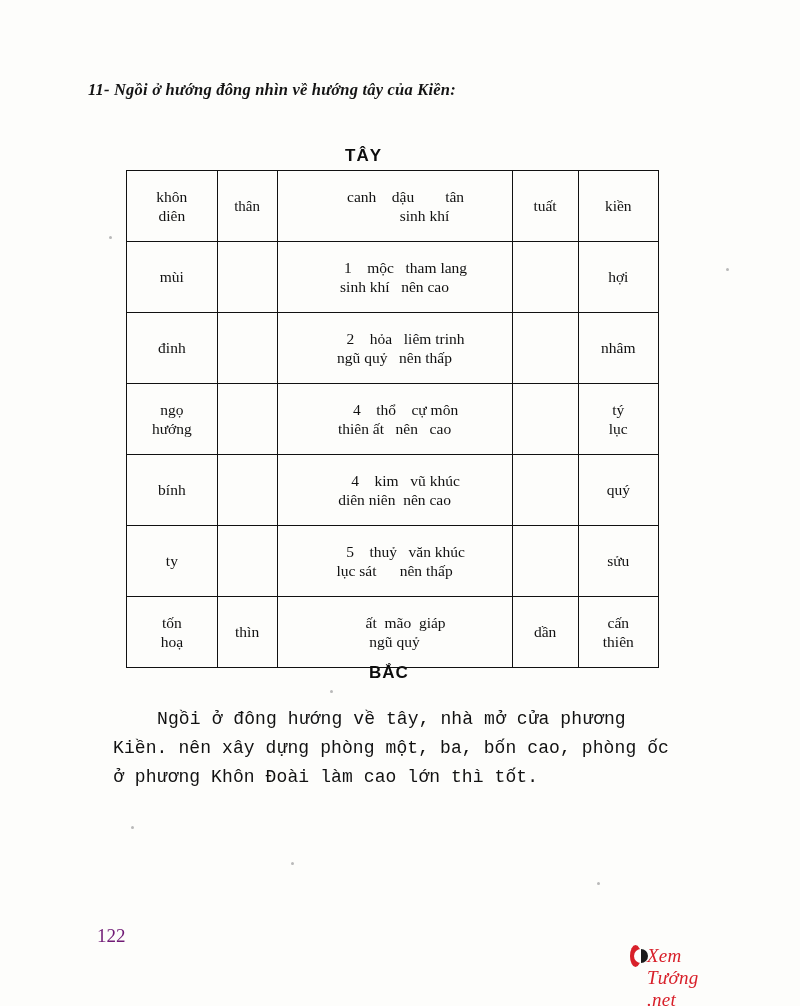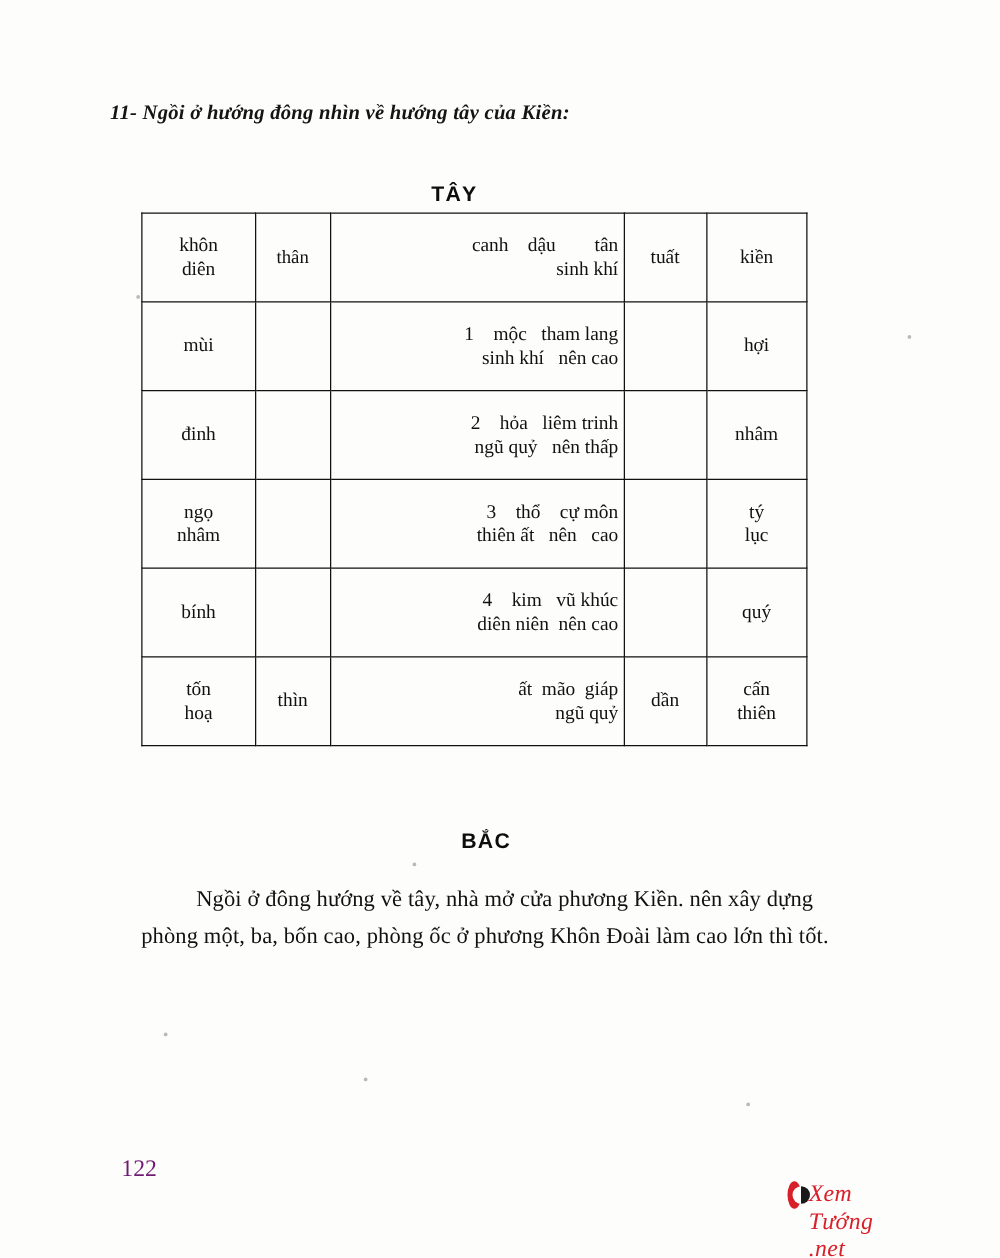--- a/index.html
+++ b/index.html
@@ -43,21 +43,21 @@
     font-size: 17px;
     letter-spacing: 1px;
     color: #0d0d0d;
   }
   .dir-top { left: 345px; top: 146px; }
   .dir-bottom { left: 369px; top: 663px; }
 
   
   .grid {
     position: absolute;
-    left: 113px;
+    left: 126px;
     top: 170px;
     width: 533px;
     border-collapse: collapse;
     table-layout: fixed;
   }
   .grid td {
     border: 1.5px solid #111;
     vertical-align: middle;
     padding: 4px 4px;
     font-size: 15.5px;
@@ -66,21 +66,21 @@
   .col-a { width: 88px; }
   .col-b { width: 58px; }
   .col-c { width: 228px; }
   .col-d { width: 64px; }
   .col-e { width: 78px; }
 
   .cell-center {
     text-align: center;
   }
   .cell-mid {
-    text-align: right;
+    text-align: center;
     padding-left: 16px;
   }
   .line1 { display: block; white-space: pre; }
   .line2 { display: block; white-space: pre; }
 
   .mid-row .line1 { padding-left: 22px; }
   .mid-row .line2 { padding-left: 0px; }
 
   .thin-row-label {
     font-size: 15px;
@@ -94,21 +94,21 @@
   .r-4 td { height: 62px; }
   .r-5 td { height: 62px; }
   .r-foot td { height: 62px; }
 
   
   .para {
     position: absolute;
     left: 113px;
     top: 705px;
     width: 560px;
-    font-family: Liberation Serif, serif;
+    font-family: Liberation Mono, monospace;
     font-size: 18px;
     line-height: 1.62;
     color: #111;
     text-indent: 44px;
     letter-spacing: 0.1px;
   }
 
   
   .page-num {
     position: absolute;
@@ -232,27 +232,27 @@
           <span></span>
         </td>
         <td class="cell-center">
           <span>nhâm</span>
         </td>
       </tr>
 
       <tr class="r-3">
         <td class="cell-center">
           <span style="white-space:pre-line">ngọ
-nhâm</span>
-        </td>
-        <td class="cell-center">
-          <span></span>
-        </td>
-        <td class="cell-mid mid-row">
-          <span class="line1">3    thổ    cự môn</span>
+hướng</span>
+        </td>
+        <td class="cell-center">
+          <span></span>
+        </td>
+        <td class="cell-mid mid-row">
+          <span class="line1">4    thổ    cự môn</span>
           <span class="line2">thiên ất   nên   cao</span>
         </td>
         <td class="cell-center">
           <span></span>
         </td>
         <td class="cell-center">
           <span style="white-space:pre-line">tý
 lục</span>
         </td>
       </tr>
@@ -269,20 +269,38 @@
           <span class="line2">diên niên  nên cao</span>
         </td>
         <td class="cell-center">
           <span></span>
         </td>
         <td class="cell-center">
           <span>quý</span>
         </td>
       </tr>
 
+      <tr class="r-5">
+        <td class="cell-center">
+          <span>ty</span>
+        </td>
+        <td class="cell-center">
+          <span></span>
+        </td>
+        <td class="cell-mid mid-row">
+          <span class="line1">5    thuỷ   văn khúc</span>
+          <span class="line2">lục sát      nên thấp</span>
+        </td>
+        <td class="cell-center">
+          <span></span>
+        </td>
+        <td class="cell-center">
+          <span>sửu</span>
+        </td>
+      </tr>
 
       <tr class="r-foot">
         <td class="cell-center">
           <span style="white-space:pre-line">tốn
 hoạ</span>
         </td>
         <td class="cell-center">
           <span>thìn</span>
         </td>
         <td class="cell-mid mid-row">

